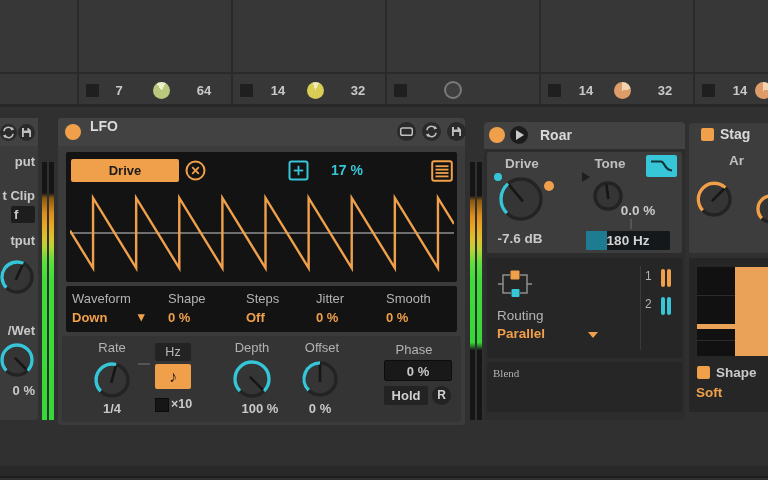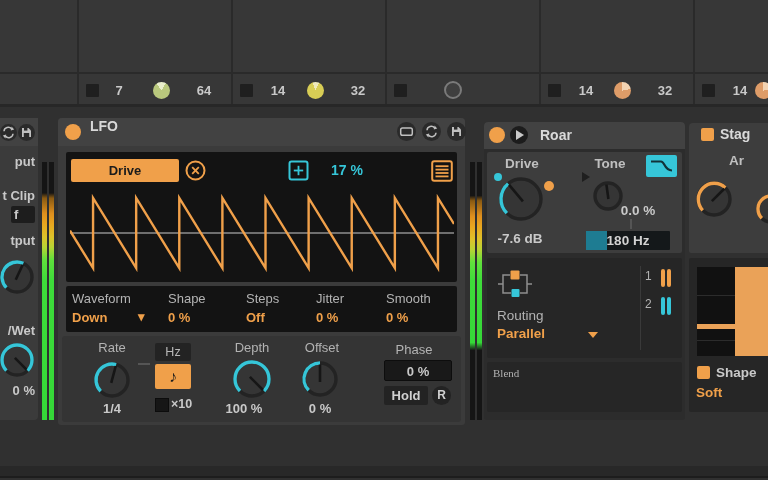--- a/index.html
+++ b/index.html
@@ -193,21 +193,21 @@
     <div class="abs ctr" style="left:97px;top:246px;width:36px;height:25px;background:#f0a04a;border-radius:2px;color:#1c1c1c;font-size:16px;line-height:25px;">♪</div>
     <div class="abs" style="left:97px;top:280px;width:12px;height:12px;background:#161616;border:1px solid #0c0c0c;"></div>
     <div class="abs txt sb" style="left:113px;top:279px;width:36px;font-size:12.5px;">×10</div>
     <div class="abs lbl ctr" style="left:166px;top:222px;width:56px;">Depth</div>
     <div class="abs" style="left:172px;top:239px;"><svg width="44" height="44" viewBox="-22 -22 44 44">
           <circle cx="0" cy="0" r="16" fill="#353535"></circle>
           <circle cx="0" cy="0" r="17" fill="none" stroke="#232323" stroke-width="3.4"></circle>
           <path d="M -12.02 12.02 A 17 17 0 1 1 12.02 12.02" fill="none" stroke="#36c6d8" stroke-width="3.4"></path>
           <line x1="0" y1="3" x2="0" y2="-15.5" stroke="#161616" stroke-width="2.6" transform="rotate(135)"></line>
         </svg></div>
-    <div class="abs txt sb ctr" style="left:156px;top:283px;width:60px;text-align:center;">100 %</div>
+    <div class="abs txt sb ctr" style="left:172px;top:283px;width:60px;text-align:center;">100 %</div>
     <div class="abs lbl ctr" style="left:236px;top:222px;width:56px;">Offset</div>
     <div class="abs" style="left:241px;top:240px;"><svg width="42" height="42" viewBox="-21 -21 42 42">
           <circle cx="0" cy="0" r="15" fill="#353535"></circle>
           <circle cx="0" cy="0" r="16" fill="none" stroke="#232323" stroke-width="3.4"></circle>
           <path d="M -11.31 11.31 A 16 16 0 0 1 0.00 -16.00" fill="none" stroke="#36c6d8" stroke-width="3.4"></path>
           <line x1="0" y1="3" x2="0" y2="-14.5" stroke="#161616" stroke-width="2.6" transform="rotate(0)"></line>
         </svg></div>
     <div class="abs txt sb ctr" style="left:234px;top:283px;width:56px;">0 %</div>
     <div class="abs lbl ctr" style="left:328px;top:224px;width:56px;">Phase</div>
     <div class="abs txt sb ctr" style="left:326px;top:242px;width:68px;height:21px;background:#191919;border:1px solid #0d0d0d;border-radius:2px;line-height:21px;box-sizing:border-box;">0 %</div>

